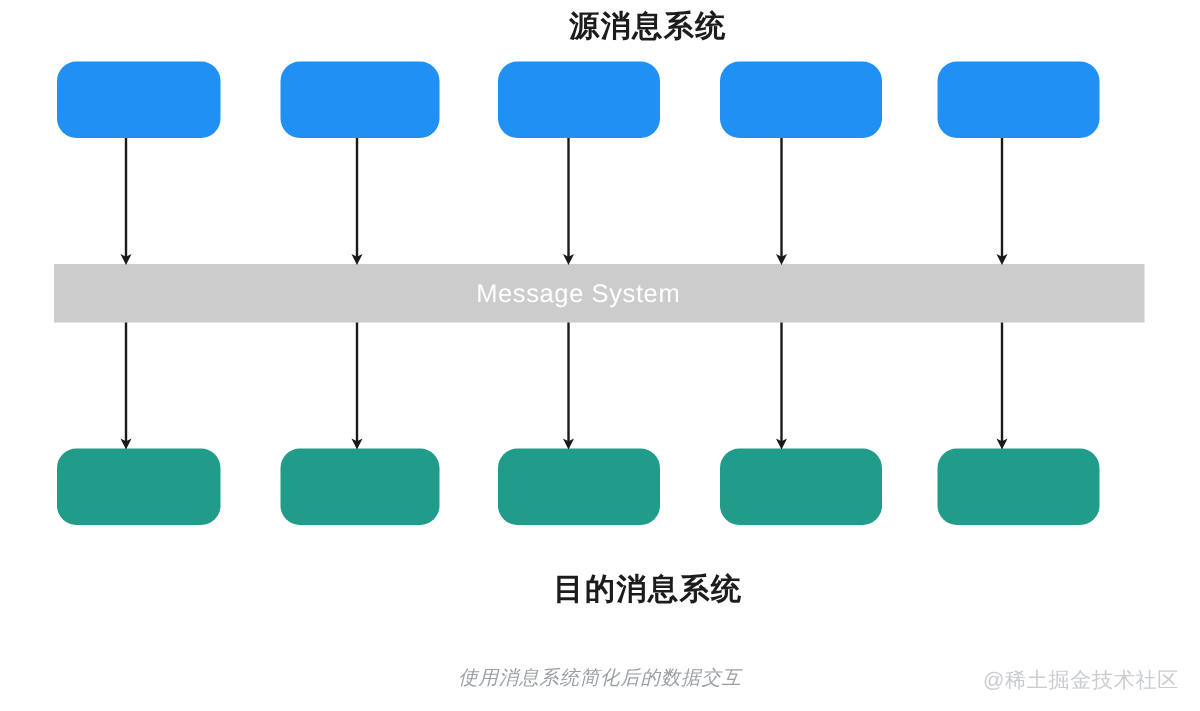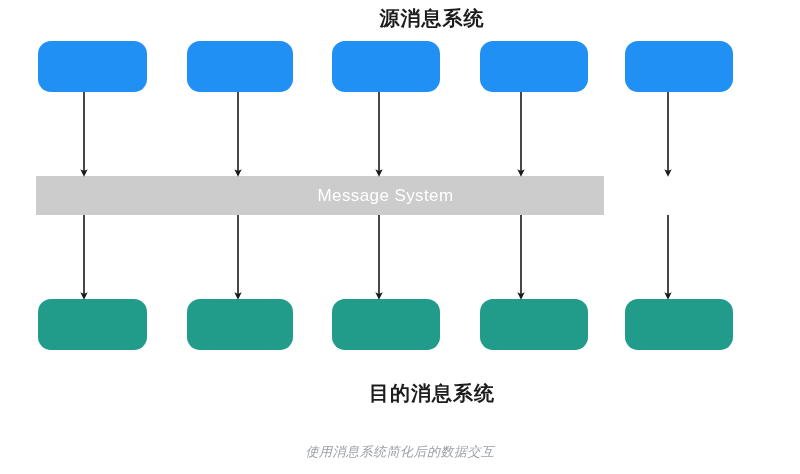--- a/index.html
+++ b/index.html
@@ -104,21 +104,21 @@
   <div class="diagram-title" id="title-top" style="color: rgb(28, 28, 28);">源消息系统</div>
 
   <div id="source-row">
       <div class="node source" style="left: 38px; top: 41px; width: 109px; height: 51px; background: rgb(32, 144, 245);"></div>
       <div class="node source" style="left: 187px; top: 41px; width: 106px; height: 51px; background: rgb(32, 144, 245);"></div>
       <div class="node source" style="left: 332px; top: 41px; width: 108px; height: 51px; background: rgb(32, 144, 245);"></div>
       <div class="node source" style="left: 480px; top: 41px; width: 108px; height: 51px; background: rgb(32, 144, 245);"></div>
       <div class="node source" style="left: 625px; top: 41px; width: 108px; height: 51px; background: rgb(32, 144, 245);"></div>
     </div>
 
-  <div id="message-bar" style="background: rgb(204, 204, 204); left: 36px; top: 176px; width: 568px; height: 39px;">
+  <div id="message-bar" style="background: rgb(204, 204, 204); left: 36px; top: 176px; width: 727px; height: 39px;">
     <div id="message-bar-label" style="color: rgb(255, 255, 255); width: 699px; height: 39px;">Message System</div>
   </div>
 
   <div id="target-row">
       <div class="node target" style="left: 38px; top: 299px; width: 109px; height: 51px; background: rgb(33, 156, 139);"></div>
       <div class="node target" style="left: 187px; top: 299px; width: 106px; height: 51px; background: rgb(33, 156, 139);"></div>
       <div class="node target" style="left: 332px; top: 299px; width: 108px; height: 51px; background: rgb(33, 156, 139);"></div>
       <div class="node target" style="left: 480px; top: 299px; width: 108px; height: 51px; background: rgb(33, 156, 139);"></div>
       <div class="node target" style="left: 625px; top: 299px; width: 108px; height: 51px; background: rgb(33, 156, 139);"></div>
     </div>
@@ -142,14 +142,15 @@
         <line x1="379" y1="215" x2="379" y2="296" stroke="#1a1a1a" stroke-width="1.6" marker-end="url(#arrowhead)"></line>
         <line x1="521" y1="215" x2="521" y2="296" stroke="#1a1a1a" stroke-width="1.6" marker-end="url(#arrowhead)"></line>
         <line x1="668" y1="215" x2="668" y2="296" stroke="#1a1a1a" stroke-width="1.6" marker-end="url(#arrowhead)"></line>
       </g>
   </svg>
 
   <div class="diagram-title" id="title-bottom" style="color: rgb(28, 28, 28);">目的消息系统</div>
 
   <div id="caption" style="color: rgb(154, 160, 166);">使用消息系统简化后的数据交互</div>
 
+  <div id="watermark" style="color: rgb(201, 204, 209);">@稀土掘金技术社区</div>
 
 </div>
 
 </body></html>

